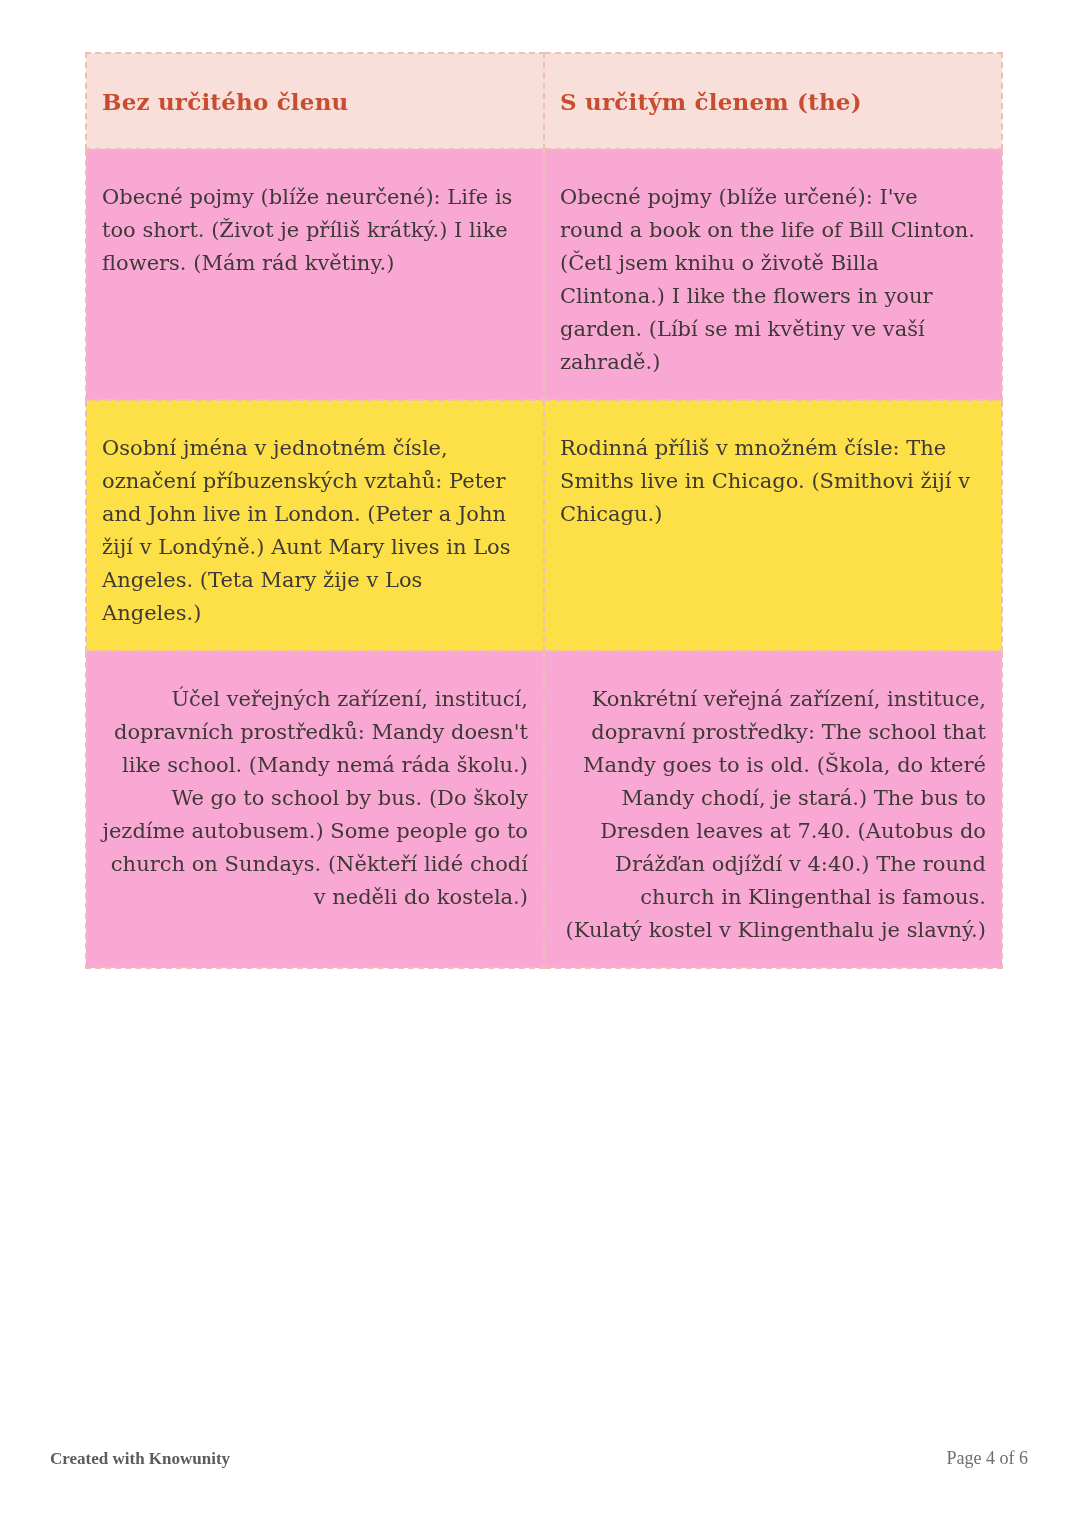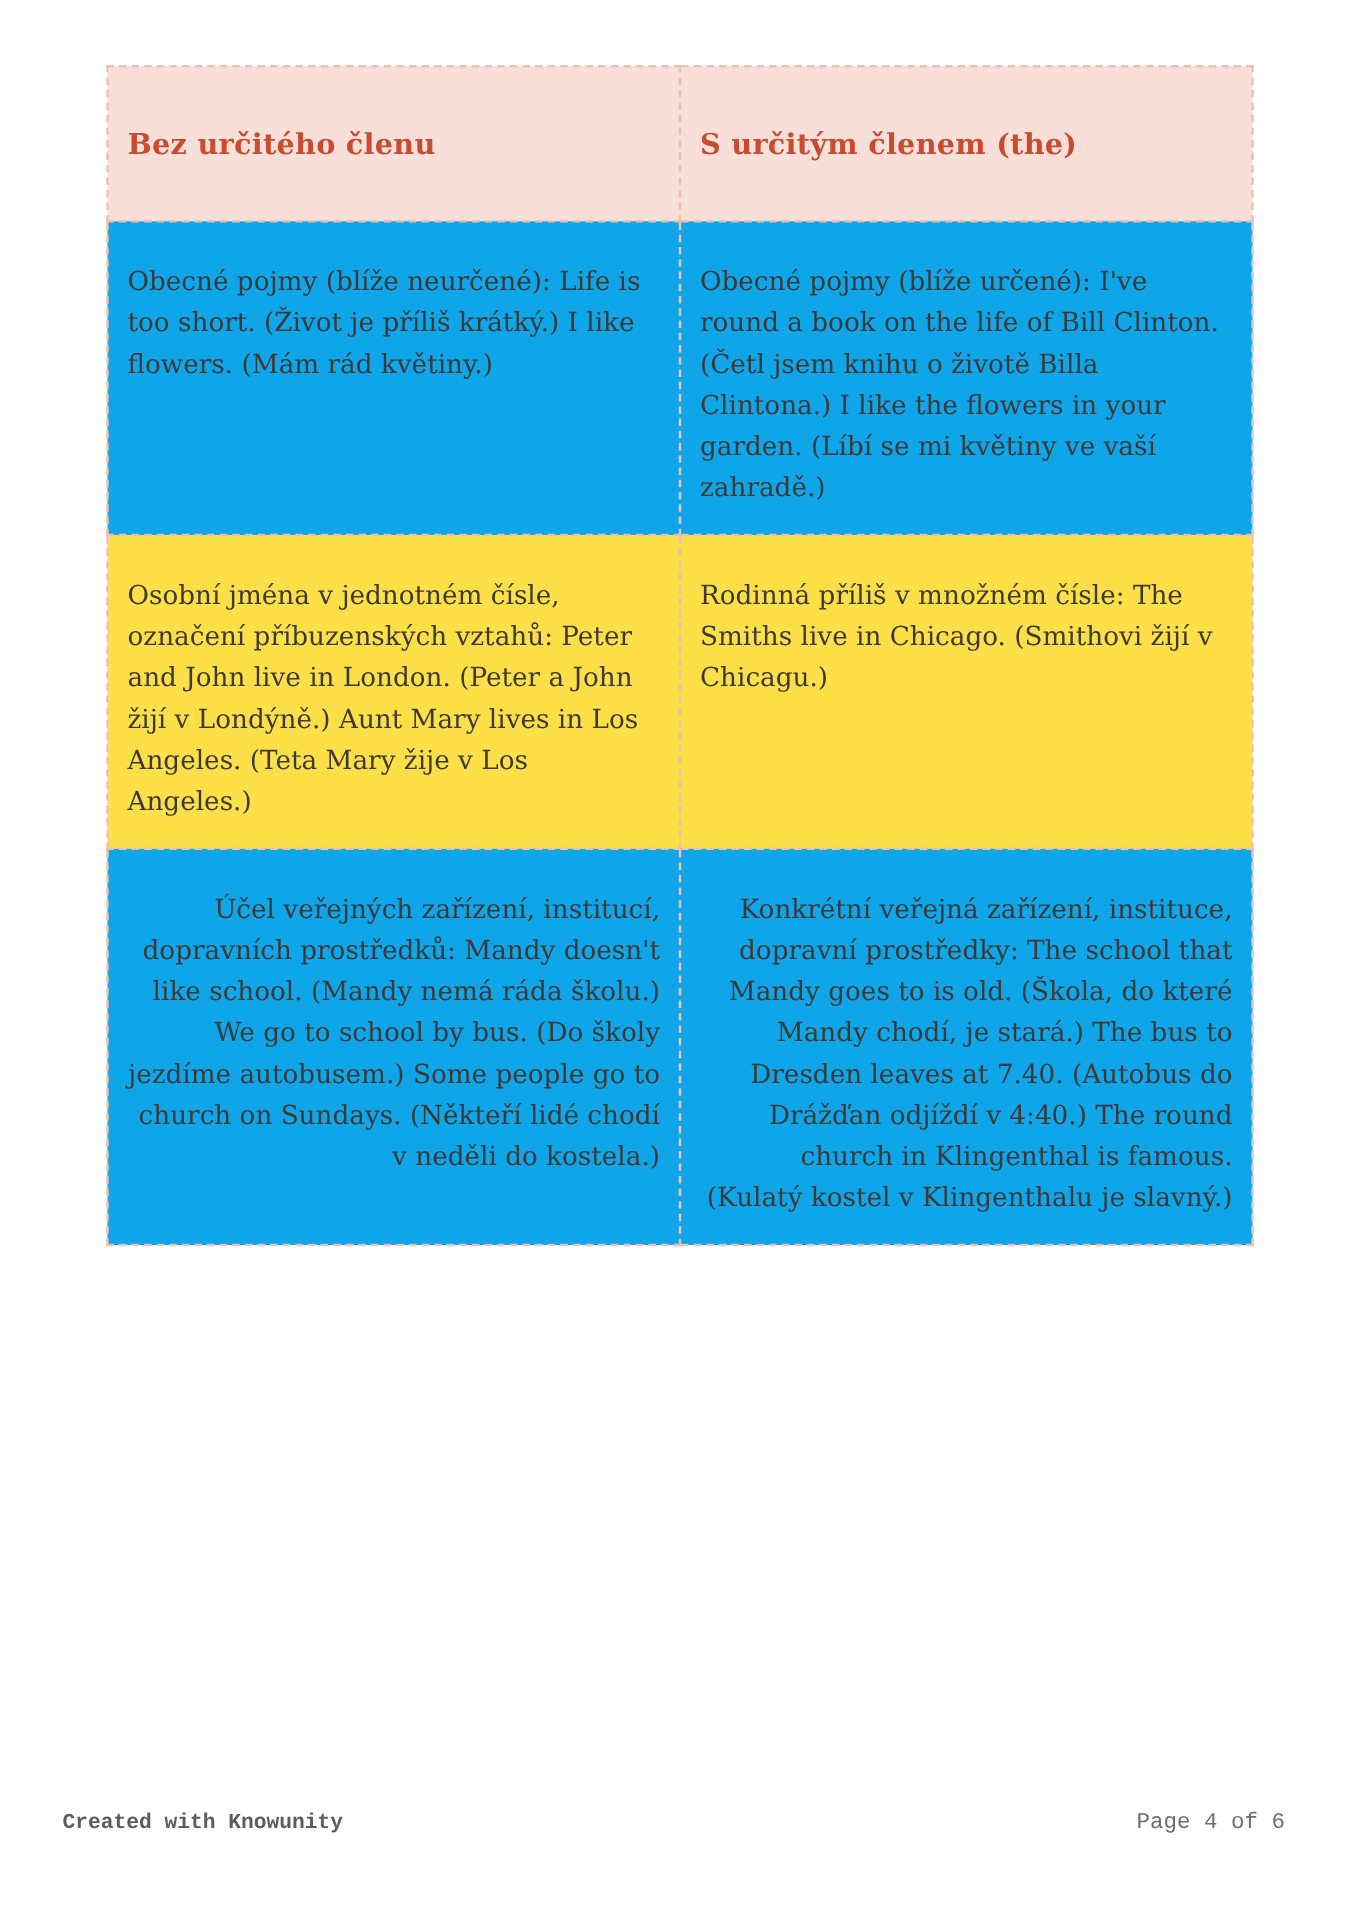--- a/index.html
+++ b/index.html
@@ -28,47 +28,47 @@
     box-sizing: border-box;
     width: 50%;
   }
   .grammar th {
     background: #f9dfda;
     color: #c74c30;
     font-size: 23px;
     font-weight: bold;
     text-align: left;
     padding: 0 15px;
-    height: 124px;
+    height: 96px;
     vertical-align: middle;
     letter-spacing: 0.2px;
   }
   .grammar td {
     font-size: 21px;
     line-height: 33px;
     color: #3e3936;
     vertical-align: top;
     padding: 31px 15px 20px 15px;
-    background: #0ea5e9;
+    background: #f9a8d4;
   }
   .grammar tr.alt td {
     background: #fde047;
   }
   .grammar tr.r1 td { height: 200px; }
   .grammar tr.r2 td { height: 239px; }
   .grammar tr.r3 td { height: 303px; text-align: right; }
   .footer {
     position: absolute;
     left: 50px;
     right: 52px;
     top: 1448px;
     display: flex;
     justify-content: space-between;
     align-items: baseline;
-    font-family: Liberation Mono, monospace;
+    font-family: Liberation Serif, serif;
     gap: 16px;
   }
   .footer .brand {
     font-weight: bold;
     font-size: 17px;
     color: #5c5c5c;
   }
   .footer .pageno {
     font-size: 18px;
     color: #6e6e6e;

